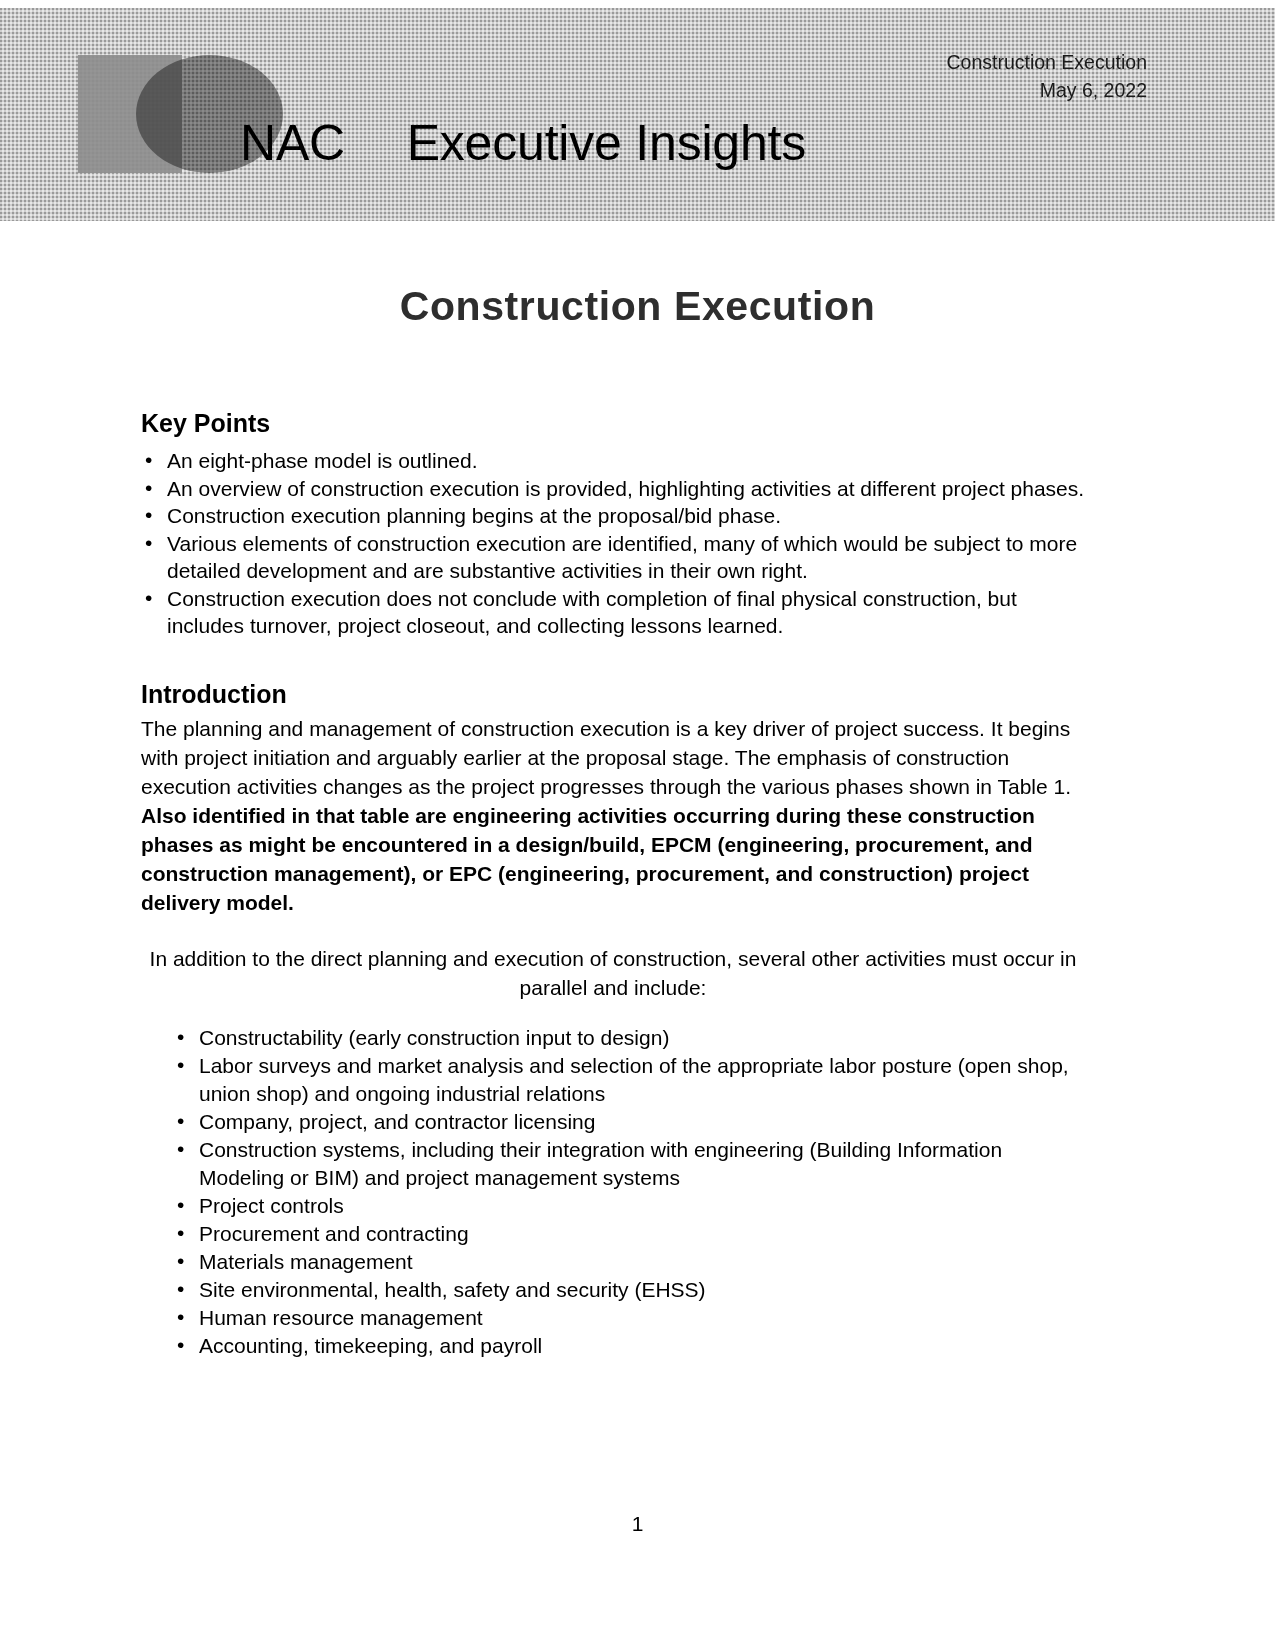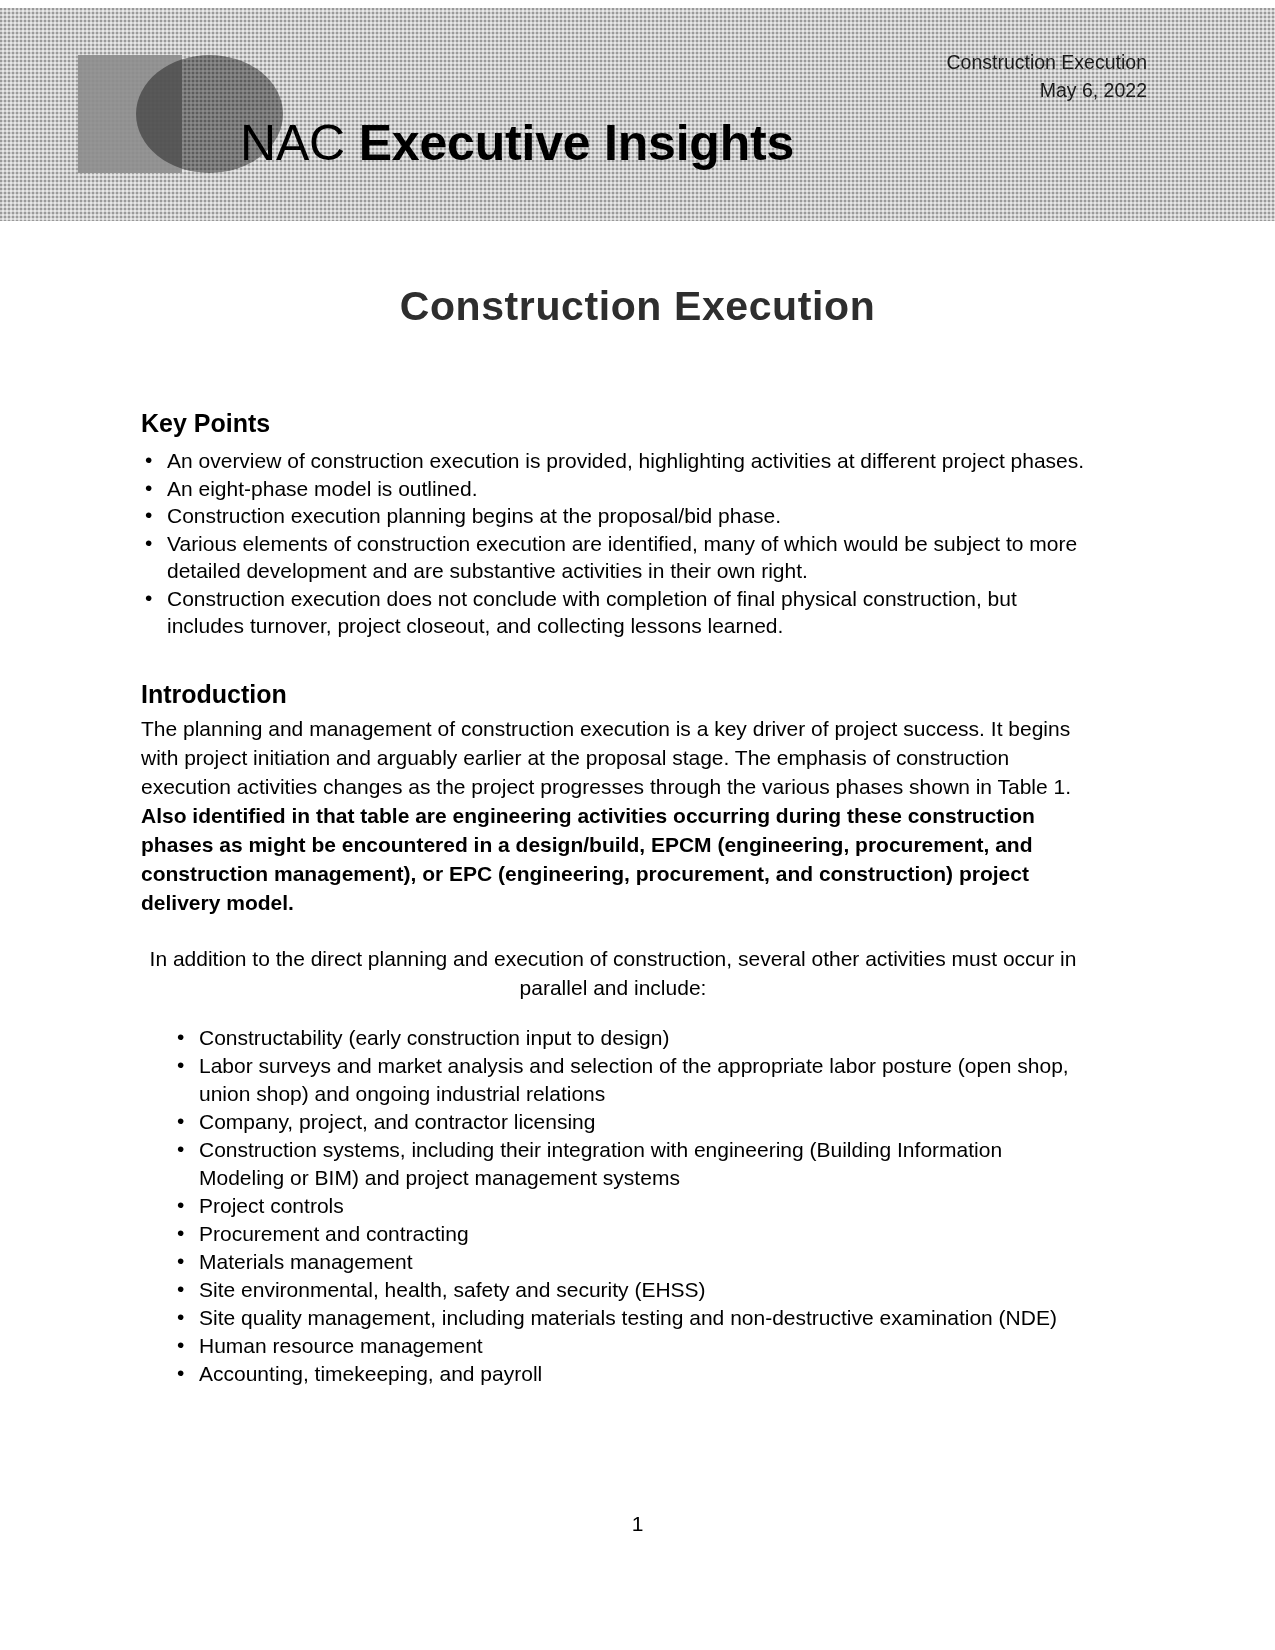--- a/index.html
+++ b/index.html
@@ -66,21 +66,22 @@
     top: 110px;
     font-size: 50px;
     line-height: 1;
     letter-spacing: -0.2px;
     white-space: nowrap;
   }
   .header-title .thin {
     font-weight: 400;
   }
   .header-title .bold {
-    font-weight: 700;
+    font-weight: 400;
+    padding-left: 48px;
   }
 
   .header-meta {
     position: absolute;
     right: 128px;
     top: 40px;
     text-align: right;
     font-size: 19.5px;
     line-height: 1.44;
     color: #1a1a1a;
@@ -206,22 +207,22 @@
   <h1 class="doc-title">Construction Execution</h1>
 
   <div class="content-inner">
 
     <div class="gap-keypoints"></div>
 
     <h2 class="section">Key Points</h2>
     <div class="gap-after-kp-head"></div>
 
     <ul class="kp">
+      <li>An eight-phase model is outlined.</li>
       <li>An overview of construction execution is provided, highlighting activities at different project phases.</li>
-      <li>An eight-phase model is outlined.</li>
       <li>Construction execution planning begins at the proposal/bid phase.</li>
       <li>Various elements of construction execution are identified, many of which would be subject to more detailed development and are substantive activities in their own right.</li>
       <li>Construction execution does not conclude with completion of final physical construction, but includes turnover, project closeout, and collecting lessons learned.</li>
     </ul>
 
     <div class="gap-intro"></div>
 
     <h2 class="section">Introduction</h2>
     <div class="gap-after-intro-head"></div>
 
@@ -233,21 +234,20 @@
 
     <ul class="sub">
       <li>Constructability (early construction input to design)</li>
       <li>Labor surveys and market analysis and selection of the appropriate labor posture (open shop, union shop) and ongoing industrial relations</li>
       <li>Company, project, and contractor licensing</li>
       <li>Construction systems, including their integration with engineering (Building Information Modeling or BIM) and project management systems</li>
       <li>Project controls</li>
       <li>Procurement and contracting</li>
       <li>Materials management</li>
       <li>Site environmental, health, safety and security (EHSS)</li>
-      <li>Site quality management, including materials testing and non-destructive examination (NDE)</li>
       <li>Human resource management</li>
       <li>Accounting, timekeeping, and payroll</li>
     </ul>
 
   </div>
 </div>
 
 <div class="page-number">1</div>
 
 </body></html>

